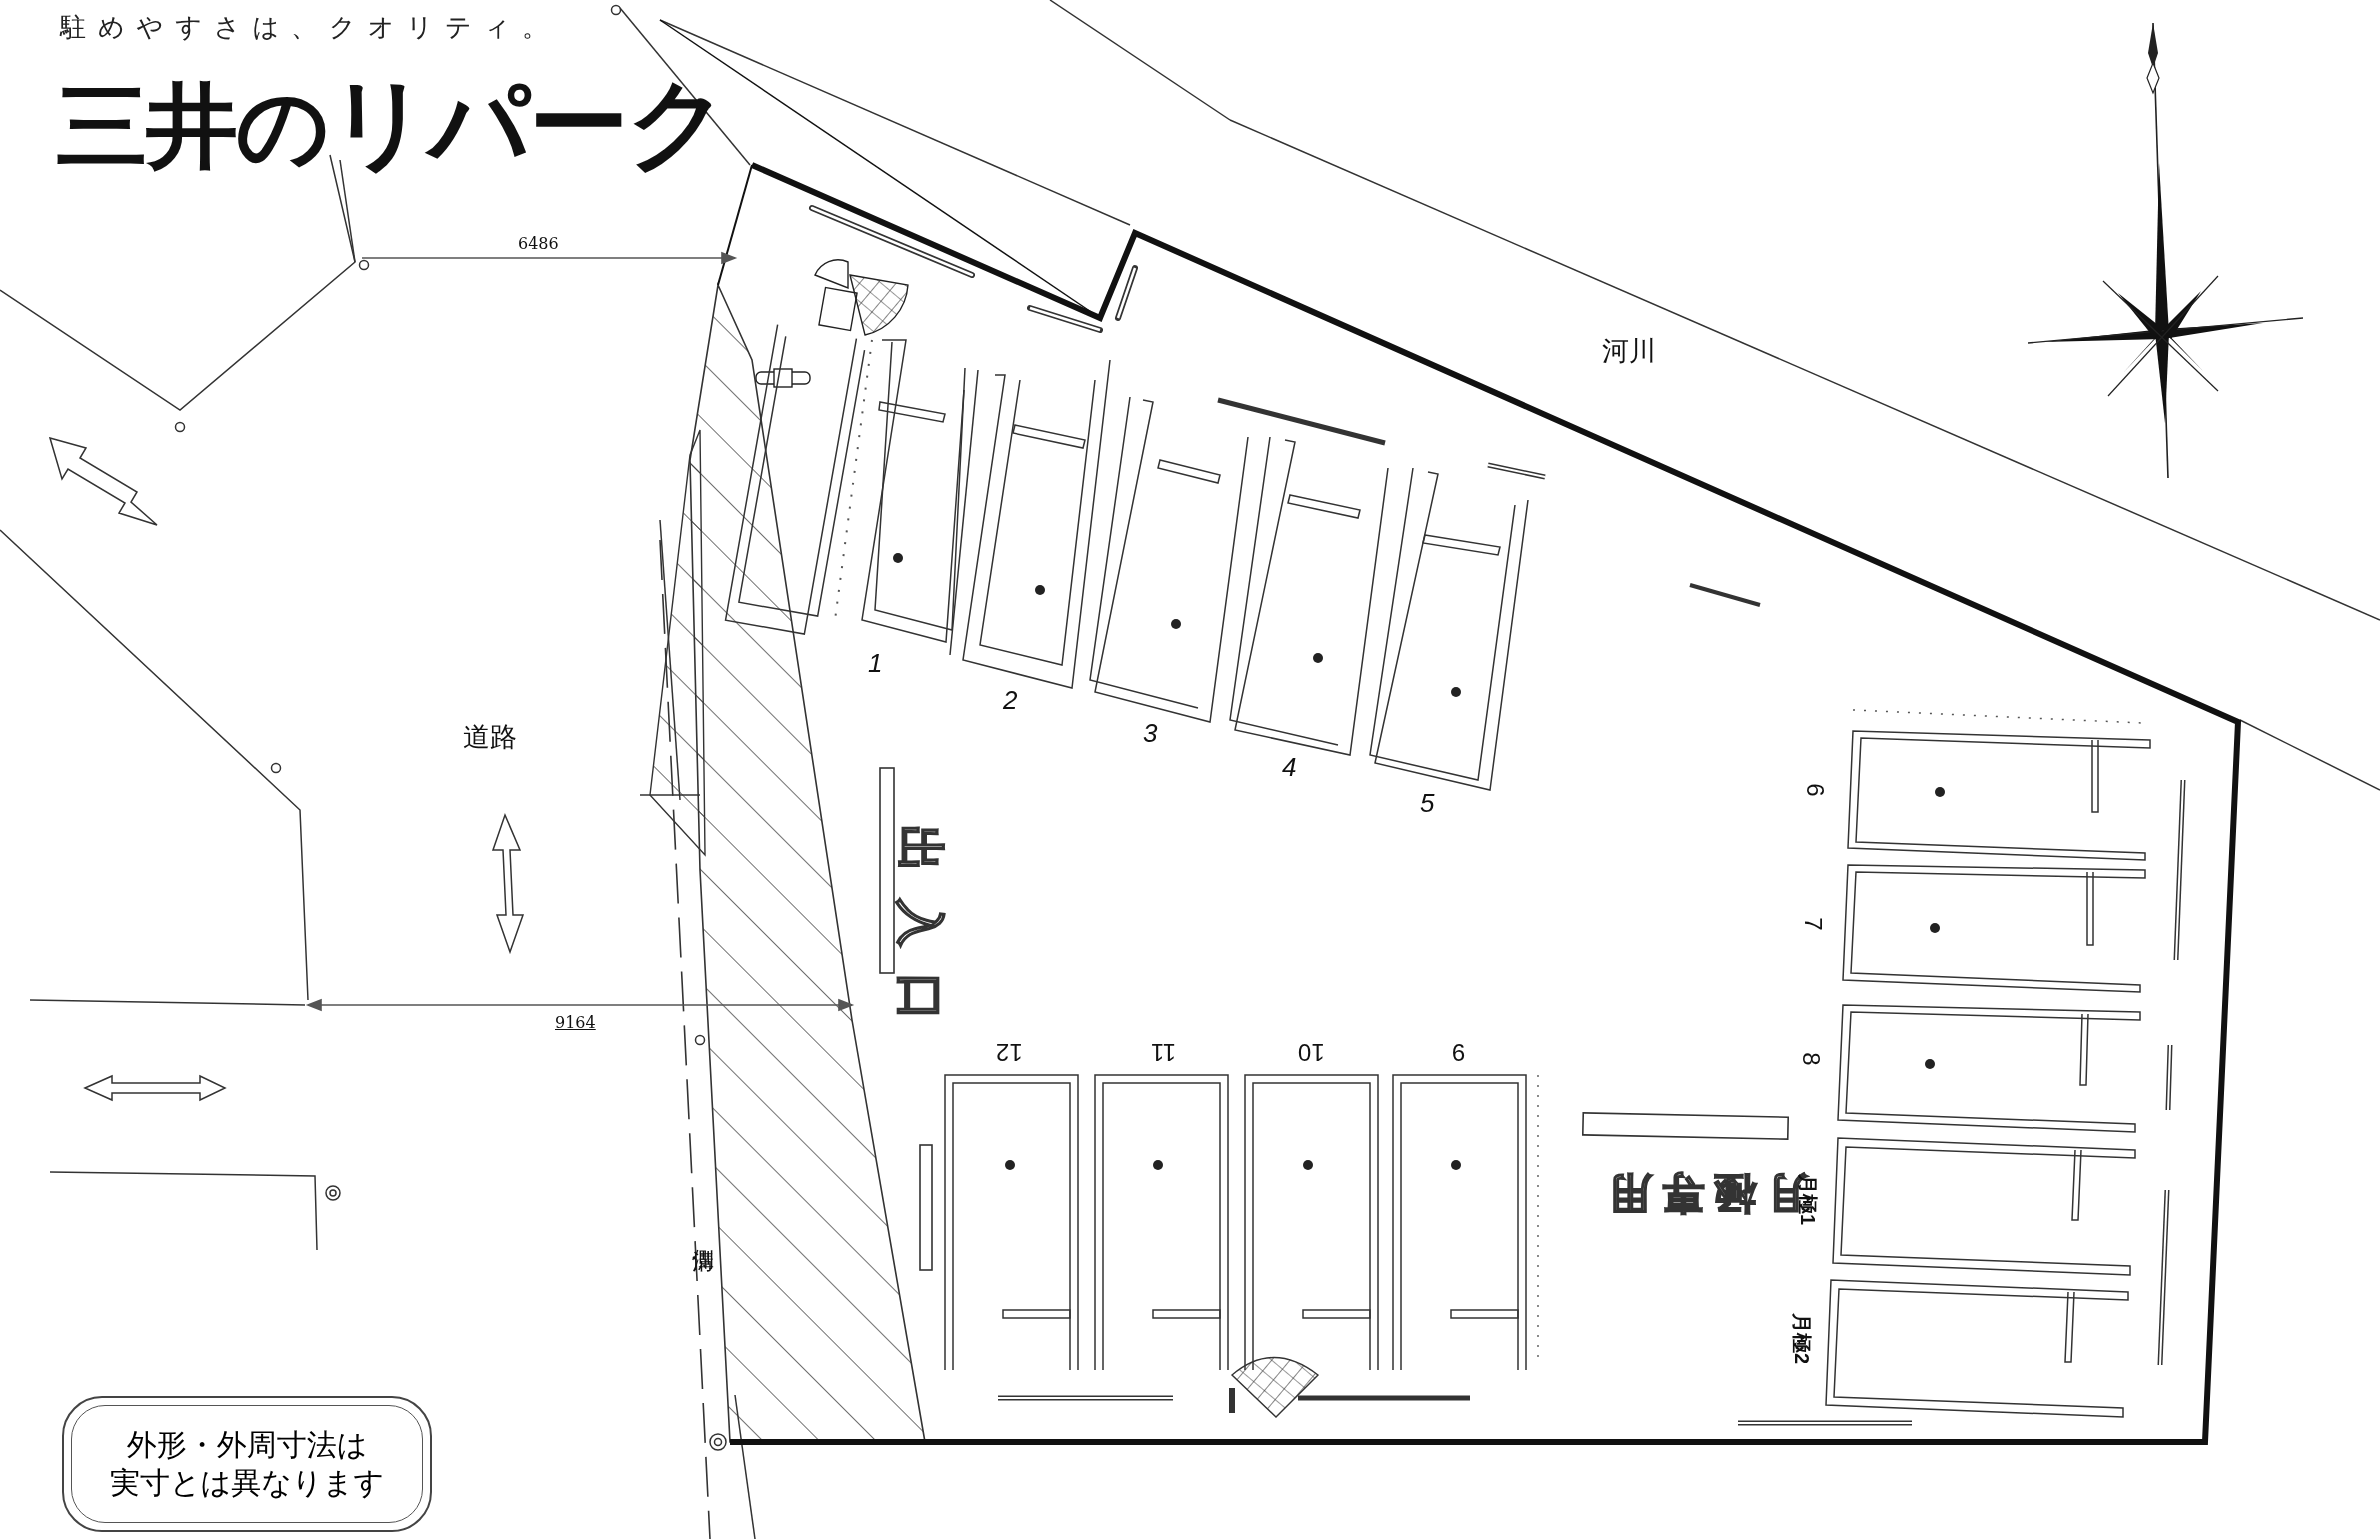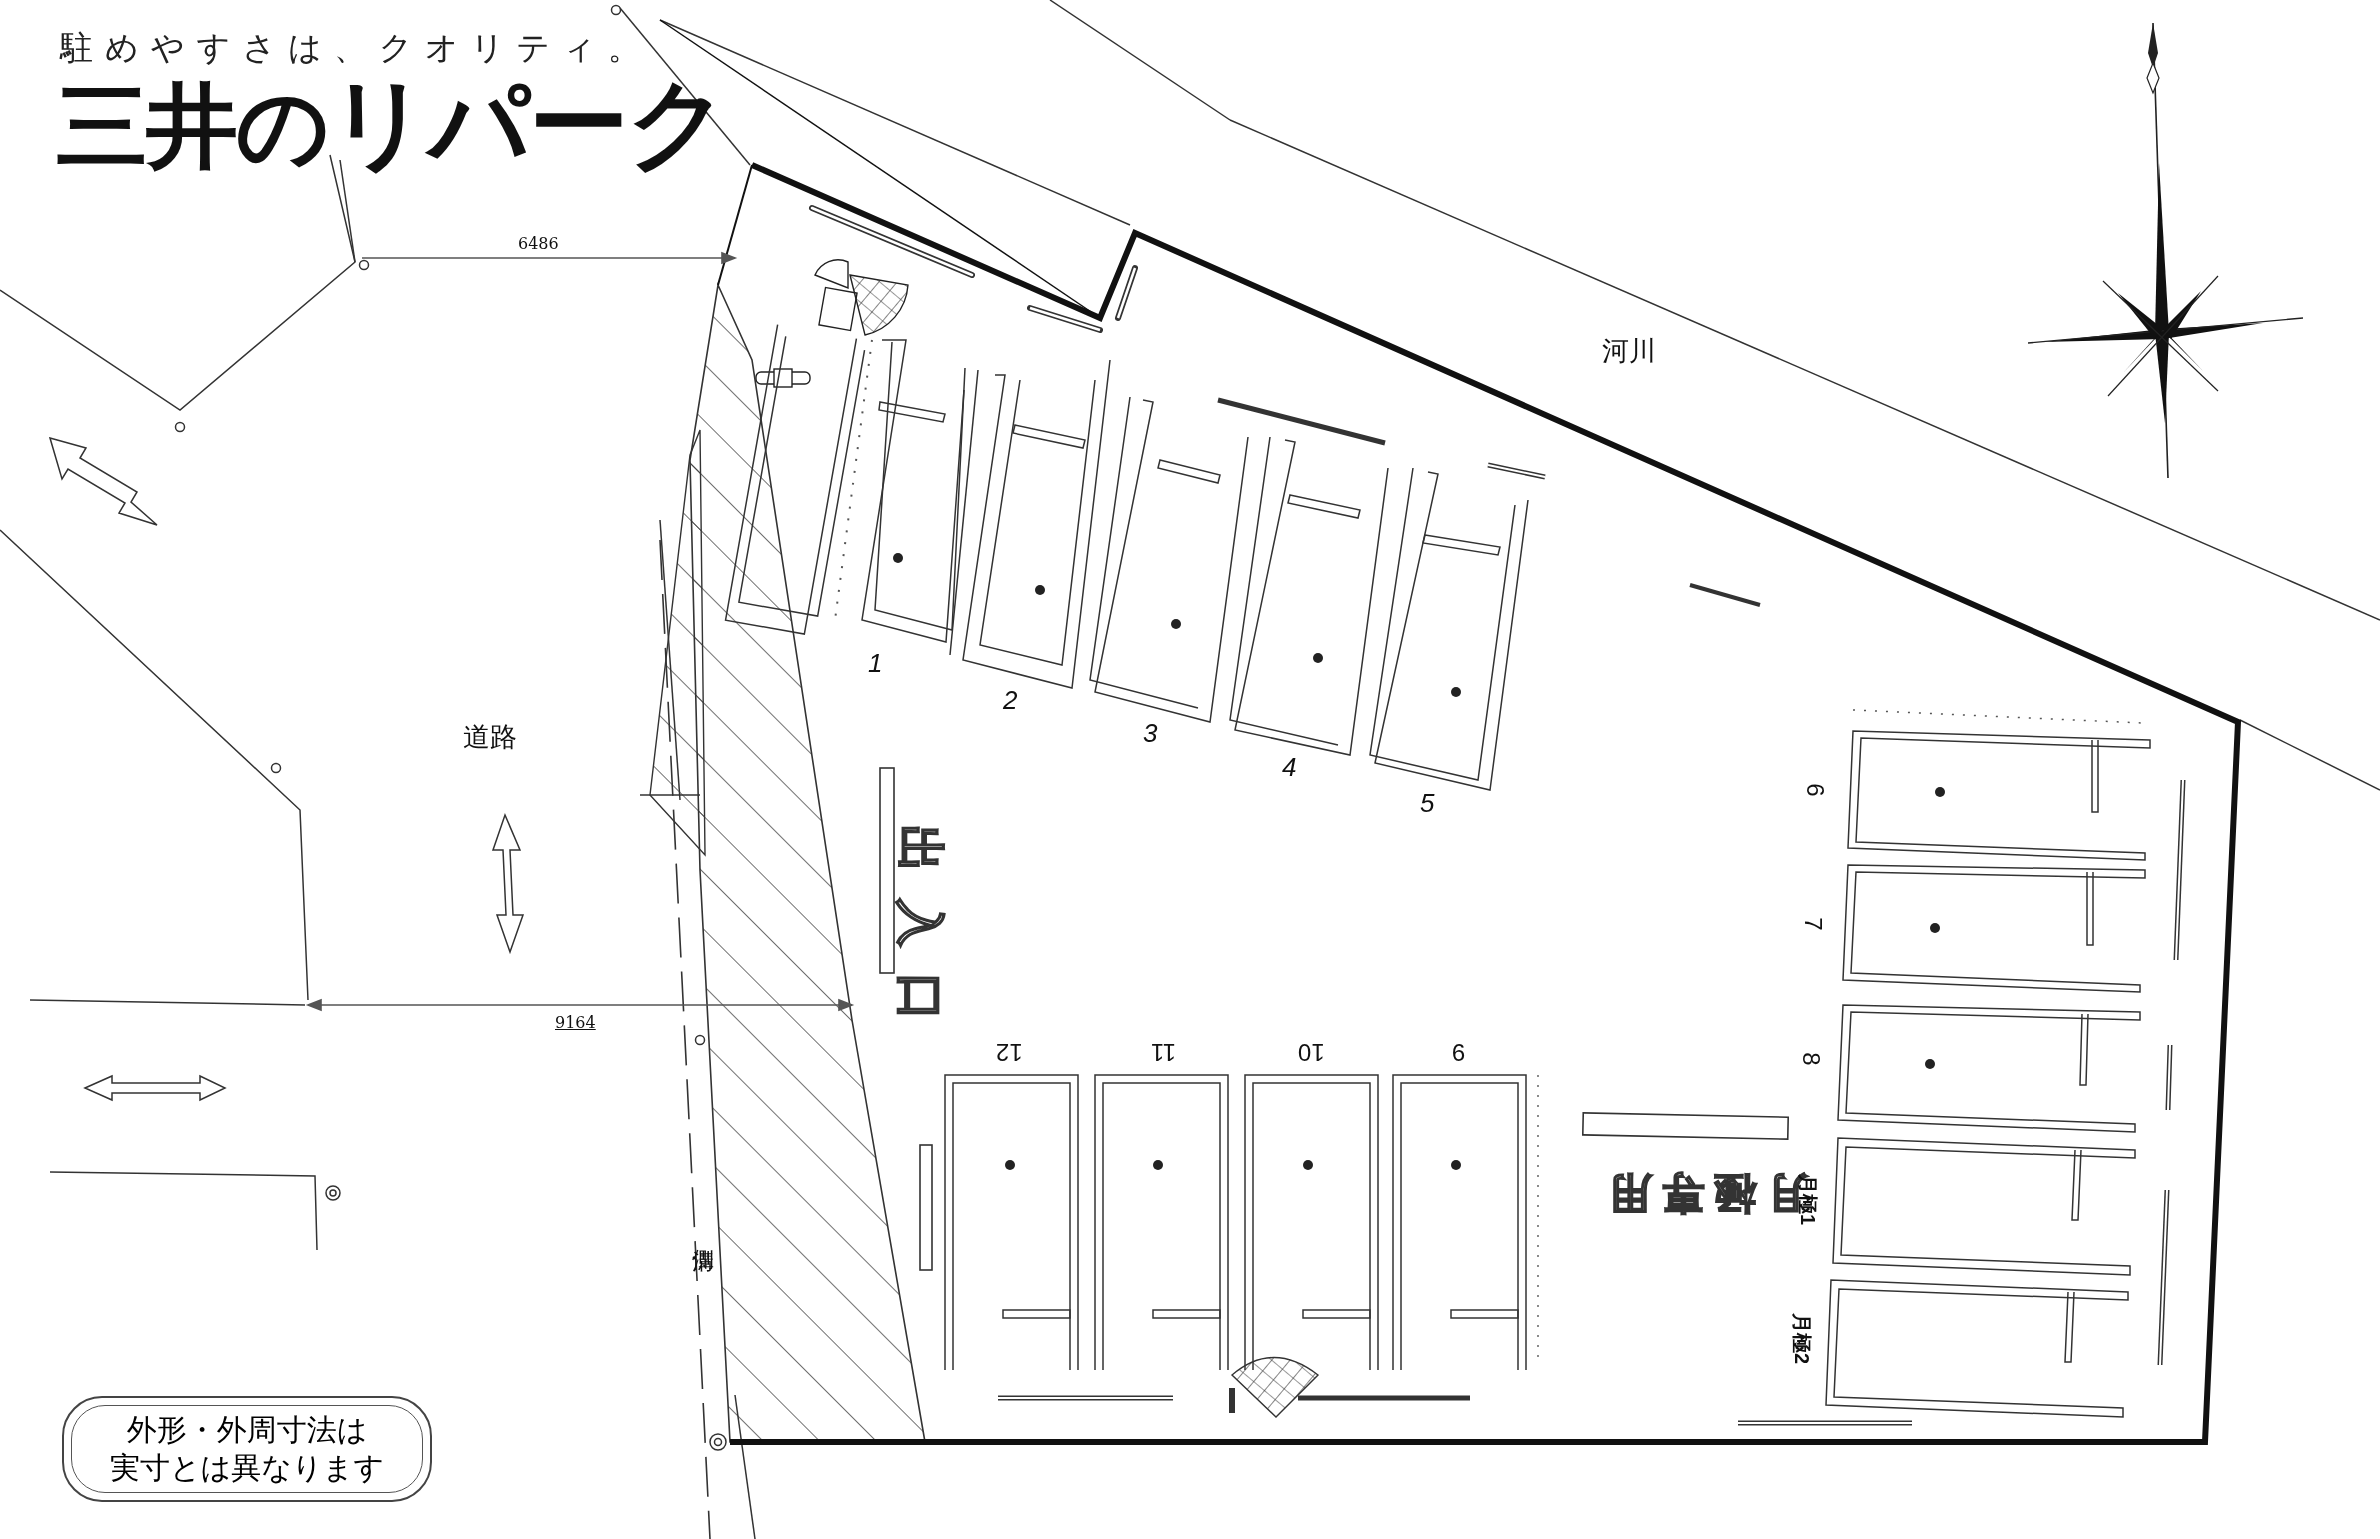--- a/index.html
+++ b/index.html
@@ -1,29 +1,29 @@
 <!DOCTYPE html>
 <html><head>
 <meta charset="utf-8">
 <style>
   html, body { margin: 0; padding: 0; background: #ffffff; }
   body { width: 2380px; height: 1539px; position: relative; overflow: hidden; font-family: "DejaVu Serif", serif; }
   #canvas { position: absolute; left: 0; top: 0; width: 2380px; height: 1539px; }
-  .logo-tagline { position: absolute; left: 60px; top: 26px; font-family: "DejaVu Serif", serif; font-size: 33px; letter-spacing: 12px; color: #222; white-space: nowrap; }
+  .logo-tagline { position: absolute; left: 60px; top: 10px; font-family: "DejaVu Serif", serif; font-size: 26px; letter-spacing: 12px; color: #222; white-space: nowrap; }
   .logo-main { position: absolute; left: 56px; top: 58px; font-family: "DejaVu Sans", sans-serif; font-weight: bold; font-size: 92px; color: #111; white-space: nowrap; letter-spacing: -2px; }
   .logo-main .heavy { font-size: 100px; }
   .label { position: absolute; white-space: nowrap; color: #111; }
   .road-label { font-family: "DejaVu Serif", serif; font-size: 27px; }
   .dim-label { font-family: "DejaVu Serif", serif; font-size: 16px; }
   .spot-num { font-family: "Liberation Sans", sans-serif; font-size: 26px; font-style: italic; }
   .spot-num-upright { font-family: "Liberation Sans", sans-serif; font-size: 24px; }
   .rot90 { transform: rotate(90deg); transform-origin: center center; }
   .rot180 { transform: rotate(180deg); transform-origin: center center; }
   .outline-text { font-family: "DejaVu Sans", sans-serif; font-size: 48px; color: #fff; -webkit-text-stroke: 1.6px #333; font-weight: bold; }
-  .disclaimer { position: absolute; left: 62px; top: 1396px; width: 370px; height: 106px; border: 2px solid #444; border-radius: 40px; box-sizing: border-box; }
+  .disclaimer { position: absolute; left: 62px; top: 1396px; width: 370px; height: 136px; border: 2px solid #444; border-radius: 40px; box-sizing: border-box; }
   .disclaimer-inner { position: absolute; left: 7px; top: 7px; right: 7px; bottom: 7px; border: 1.5px solid #555; border-radius: 34px; display: flex; flex-direction: column; align-items: center; justify-content: center; }
   .disclaimer-line { font-family: "DejaVu Sans", sans-serif; font-size: 30px; line-height: 38px; color: #000; }
   .kanji-side { font-family: "DejaVu Serif", serif; font-size: 22px; writing-mode: vertical-rl; }
 </style>
 </head>
 <body>
 
 <svg id="canvas" viewBox="0 0 2380 1539" xmlns="http://www.w3.org/2000/svg">
   <defs>
     <pattern id="hatch" width="40" height="40" patternUnits="userSpaceOnUse" patternTransform="rotate(-45)">

